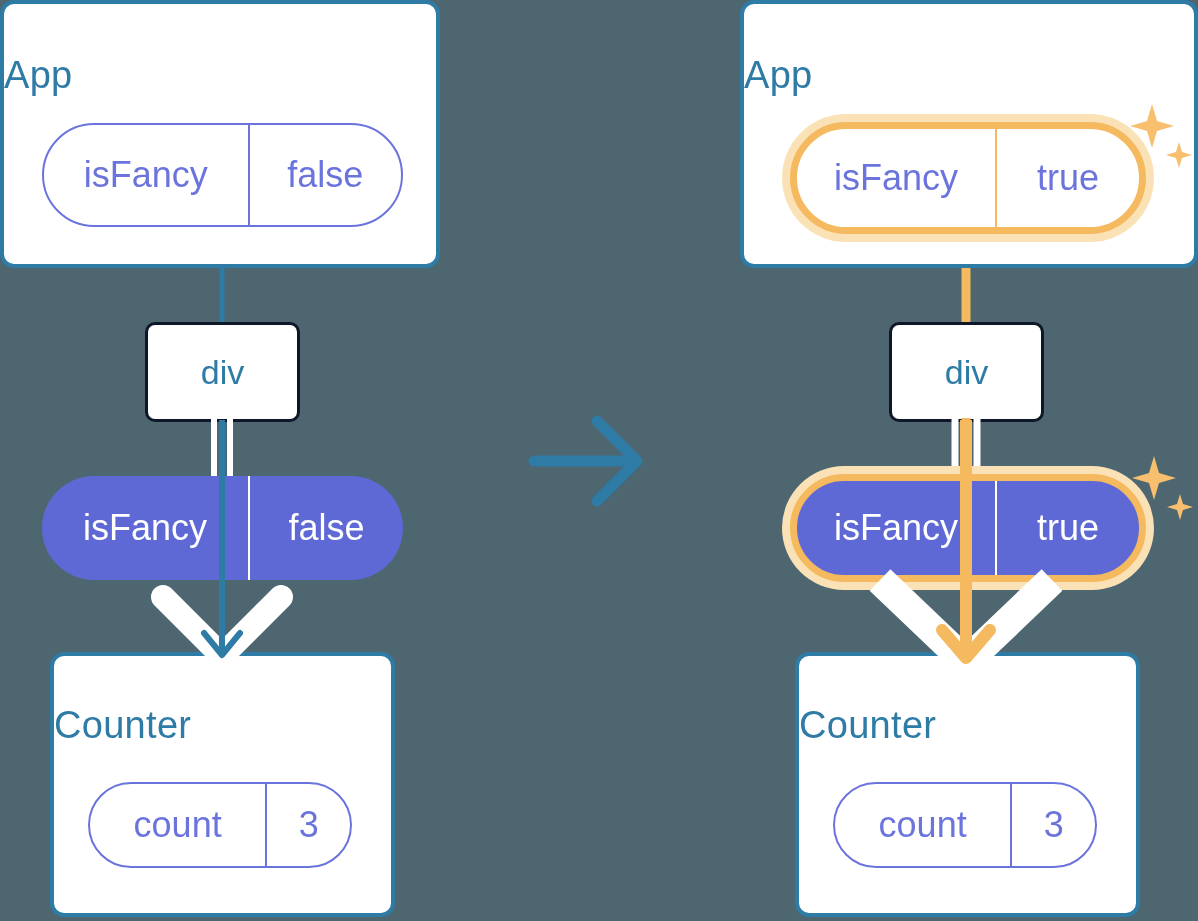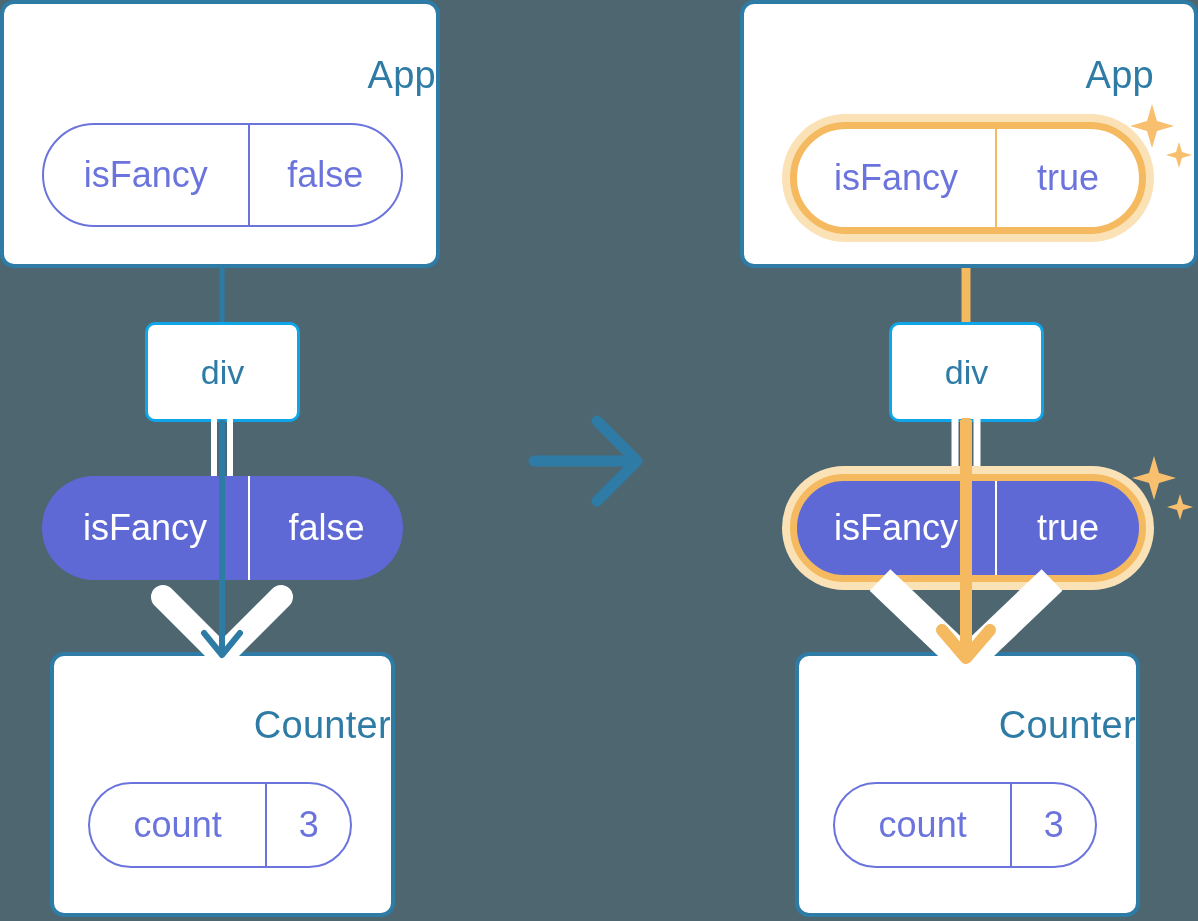--- a/index.html
+++ b/index.html
@@ -39,29 +39,29 @@
     position: absolute;
     background: #ffffff;
     border: 4px solid #2e7ba6;
     border-radius: 14px;
     box-sizing: border-box;
   }
   .card-title {
     position: absolute;
     left: 0;
     right: 0;
-    text-align: right;
+    text-align: left;
     color: #2e7ba6;
     font-size: 38px;
     letter-spacing: 0.3px;
   }
   .tag-box {
     position: absolute;
     background: #ffffff;
-    border: 3px solid #0ea5e9;
+    border: 3px solid #0f172a;
     border-radius: 10px;
     box-sizing: border-box;
     display: flex;
     align-items: center;
     justify-content: center;
     color: #2e7ba6;
     font-size: 34px;
   }
   
   .pill {

